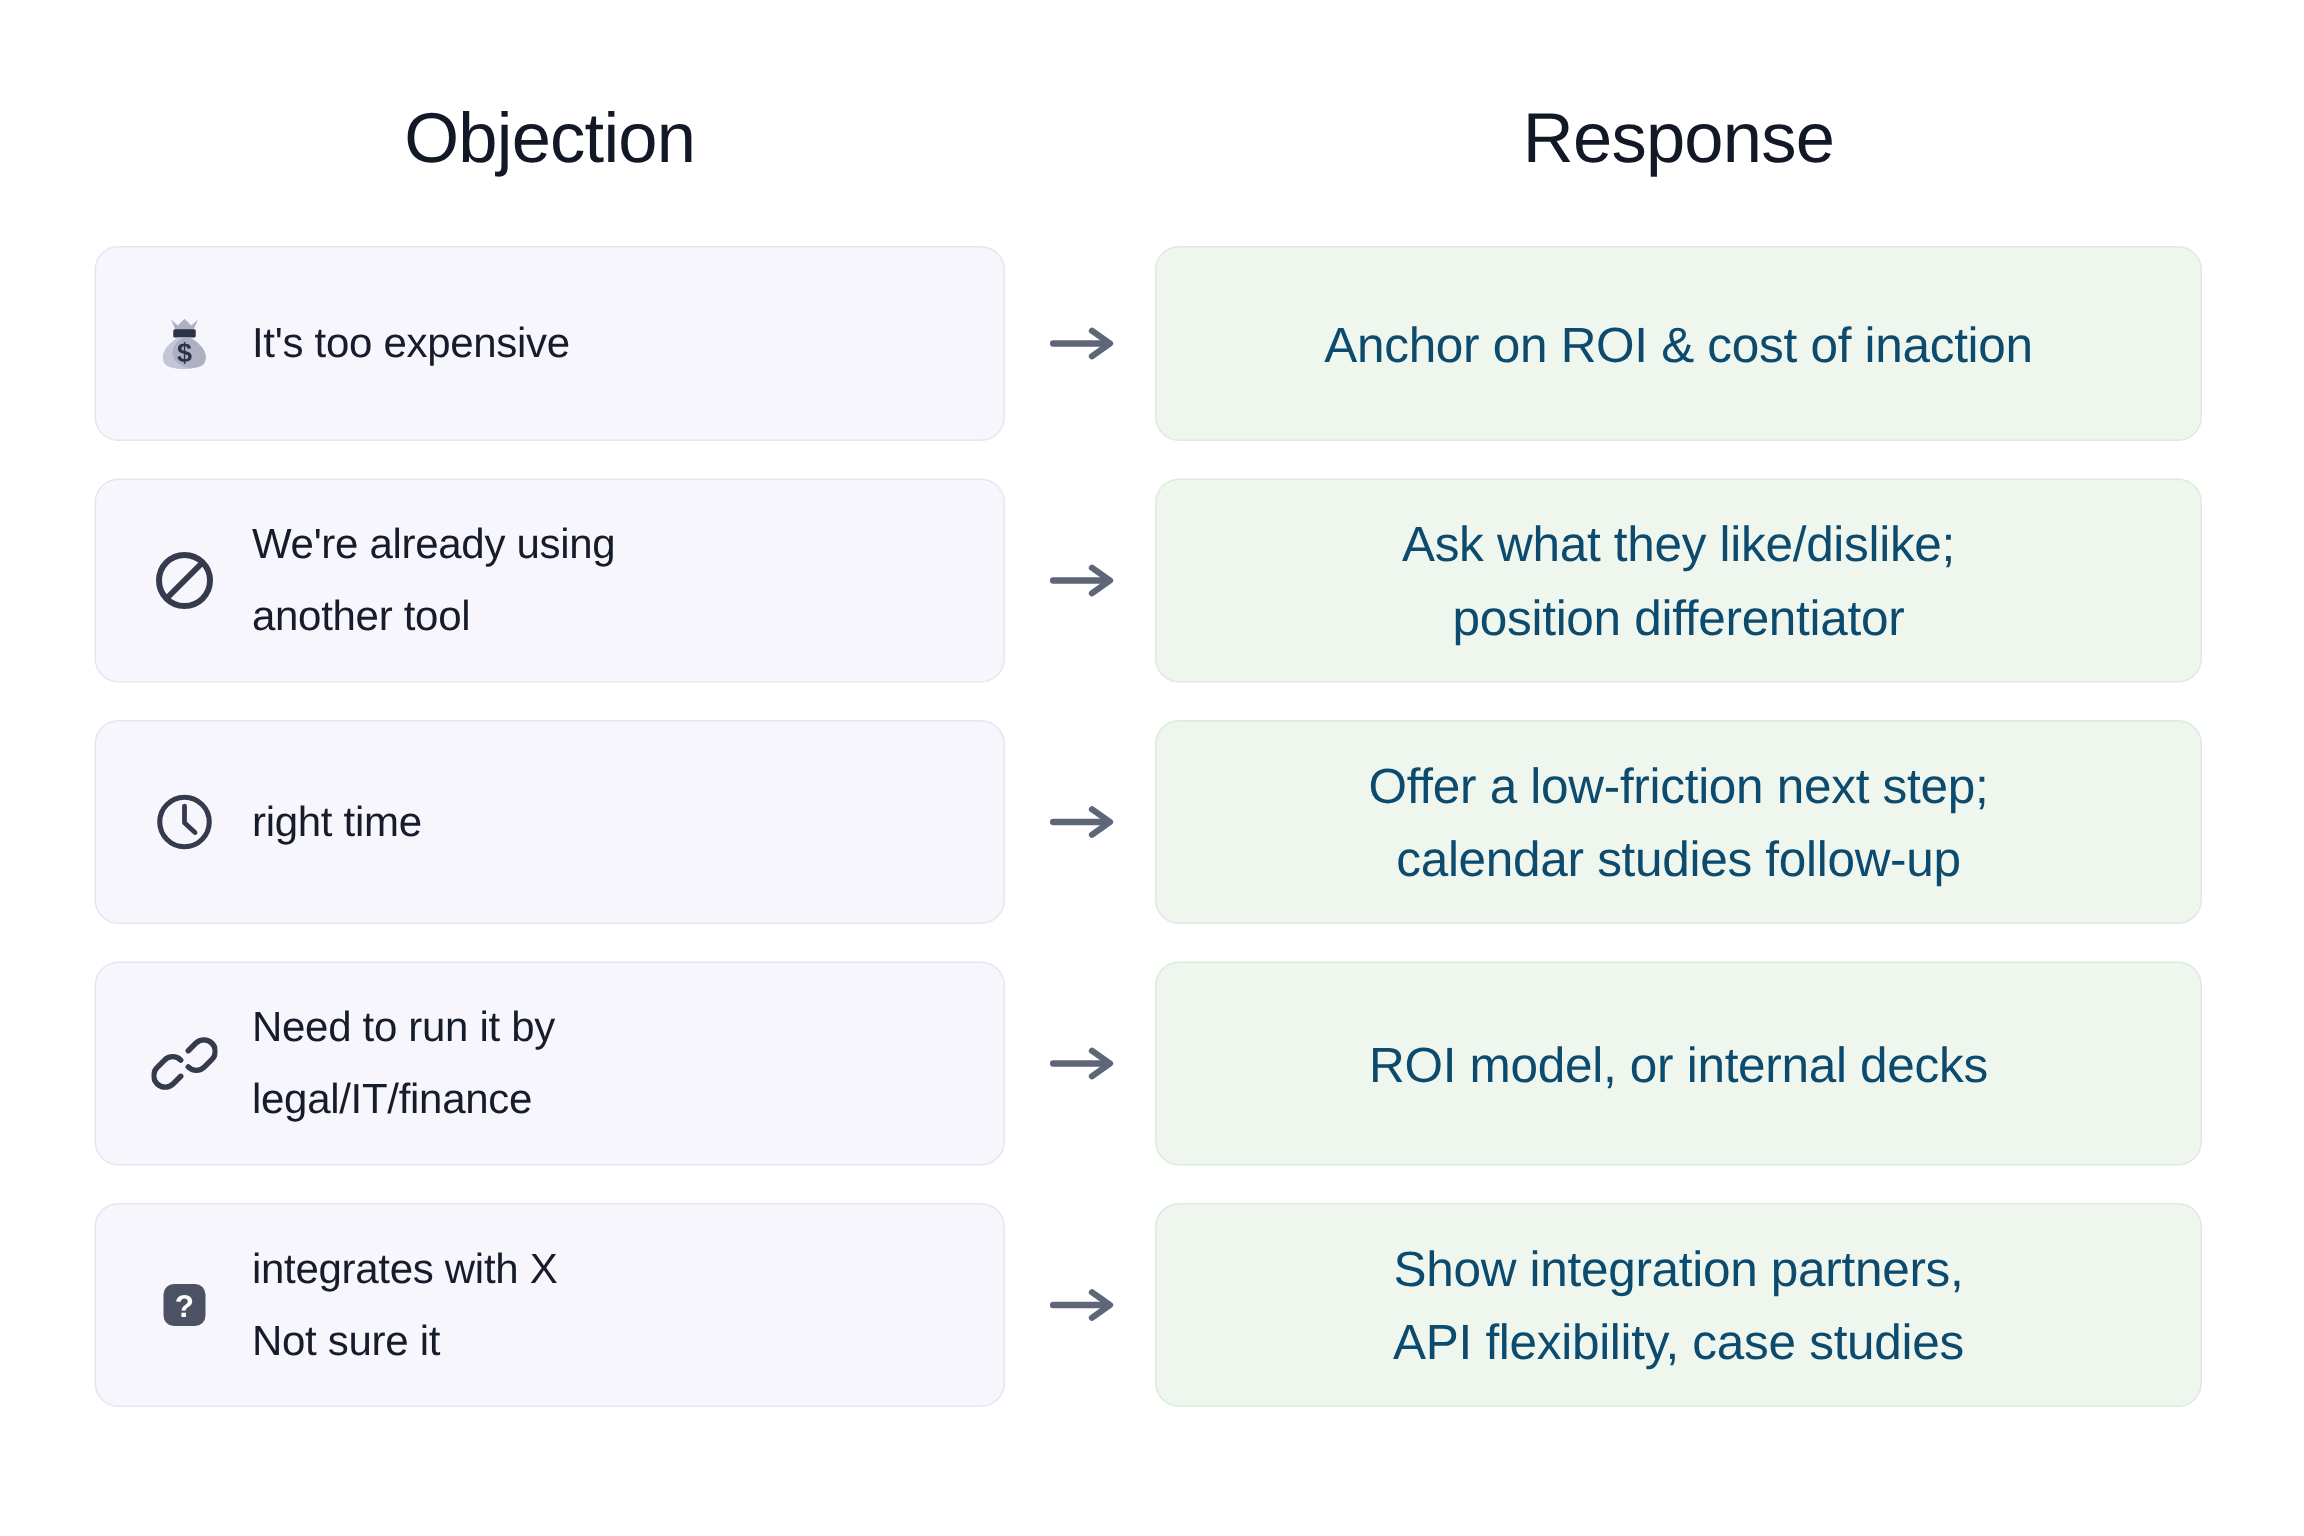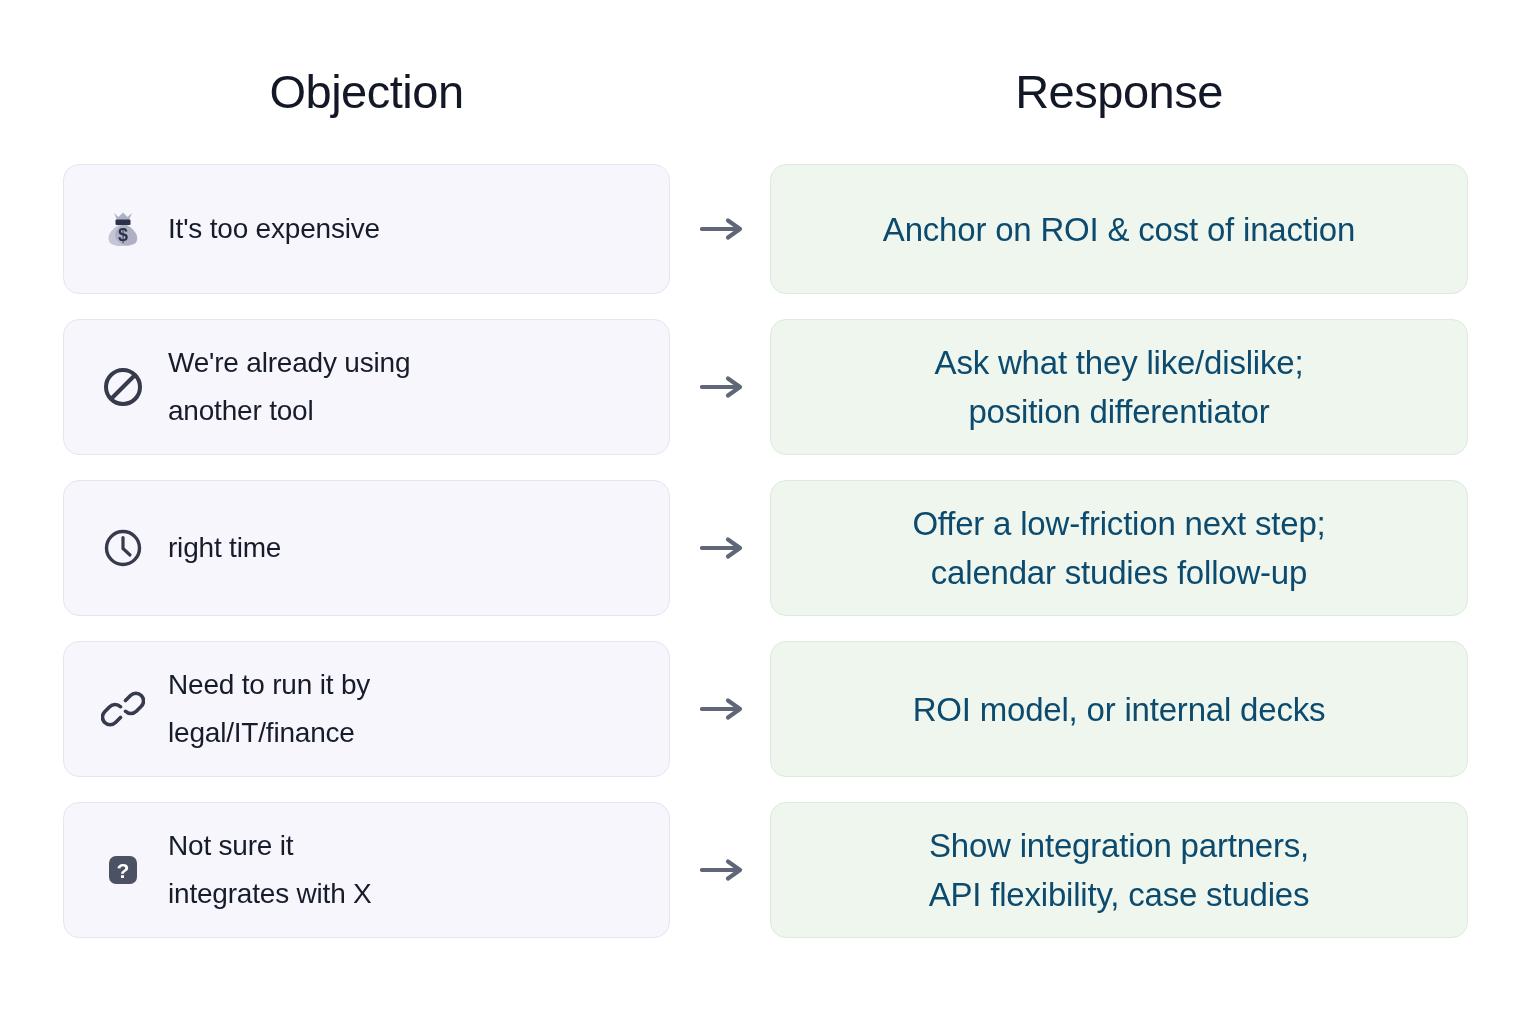--- a/index.html
+++ b/index.html
@@ -262,22 +262,22 @@
 
     <div class="row tall">
       <div class="objection-card">
         <span class="obj-icon">
           <svg width="44" height="44" viewBox="0 0 44 44">
             <rect x="8" y="8" width="28" height="28" rx="7" fill="#4c5263"></rect>
             <text x="22" y="30" font-family="'Liberation Sans',sans-serif" font-size="21" font-weight="bold" fill="#ffffff" text-anchor="middle">?</text>
           </svg>
         </span>
         <span class="obj-text">
+          <span class="nowrap-line">integrates with X</span>
           <span class="nowrap-line">Not sure it</span>
-          <span class="nowrap-line">integrates with X</span>
         </span>
       </div>
       <div class="arrow">
         <svg width="46" height="26" viewBox="0 0 46 26">
           <path d="M2 13 H36" stroke="#5f6677" stroke-width="4.2" stroke-linecap="round" fill="none"></path>
           <path d="M28 4.5 L40 13 L28 21.5" stroke="#5f6677" stroke-width="4.2" stroke-linecap="round" stroke-linejoin="round" fill="none"></path>
         </svg>
       </div>
       <div class="response-card">
         <span class="resp-text">

